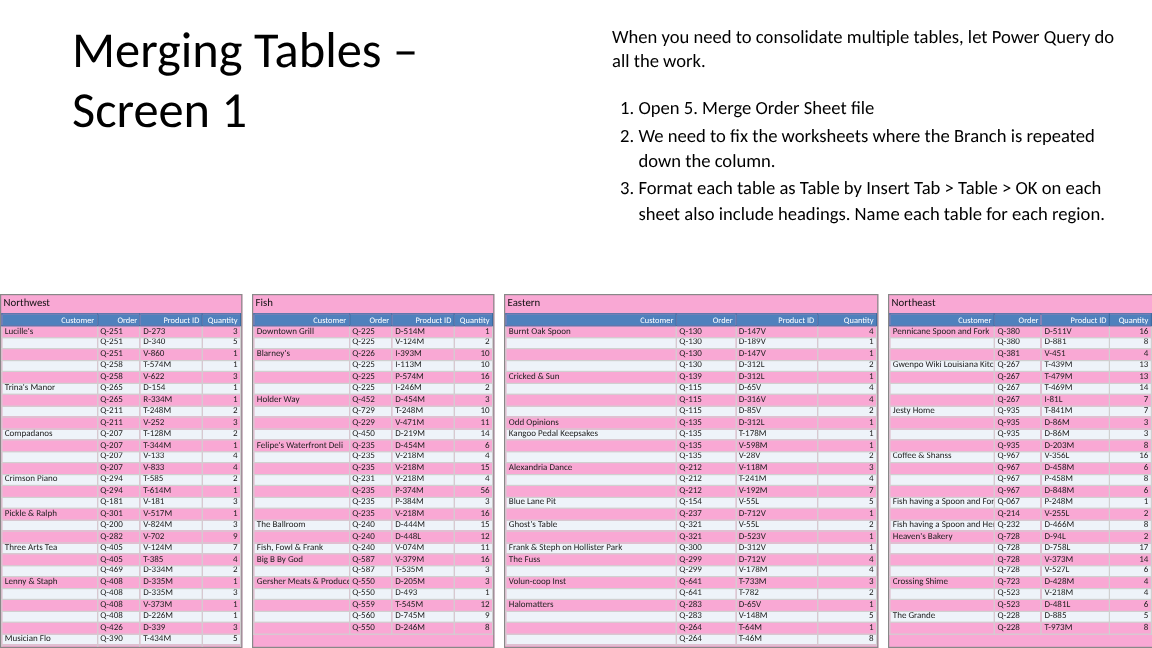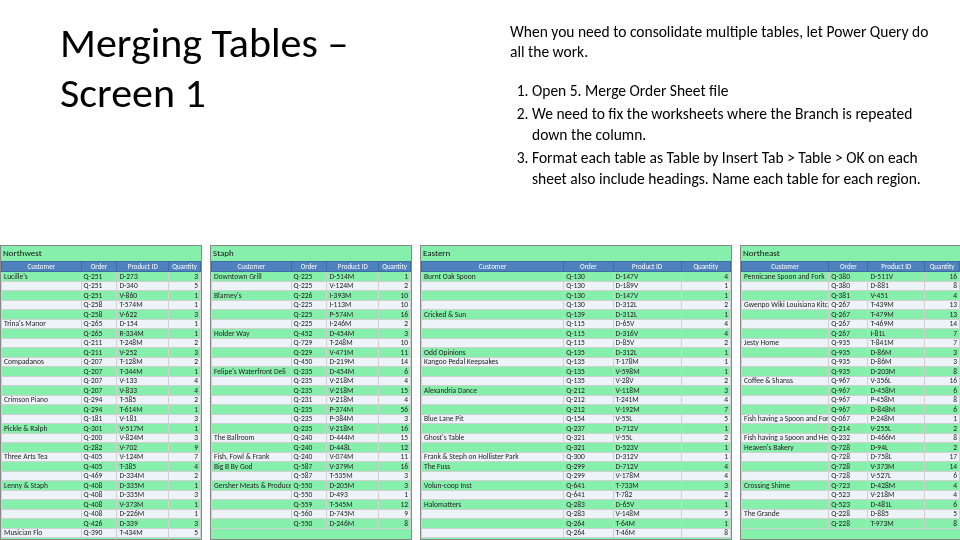--- a/index.html
+++ b/index.html
@@ -2,24 +2,24 @@
 <html><head>
 <meta charset="utf-8">
 <style>
 html,body{margin:0;padding:0;width:960px;height:540px;background:#fff;font-family:"Calibri","Segoe UI",sans-serif;color:#000;overflow:hidden}
 .slide{position:relative;width:920px;height:540px}
 .title{position:absolute;left:60px;top:18px;width:420px;font-size:42px;line-height:1.18;font-weight:400;font-family:"Calibri Light","Calibri",sans-serif}
 .body{position:absolute;left:510px;top:10px;width:430px;font-size:15.5px;line-height:1.32}
 .body p{margin:12px 0 10px}
 .body ol{margin:18px 0 0 22px;padding:0}
 .body li{margin-bottom:3px}
-.shot{position:absolute;top:245px;bottom:0;border:1px solid #888;background:#86efac;overflow:hidden}
+.shot{position:absolute;top:245px;bottom:0;border:1px solid #888;background:#f9a8d4;overflow:hidden}
 .shot-label{font-size:9px;padding:1px 2px 3px;color:#111}
 .mini{border-collapse:collapse;width:100%;table-layout:fixed;font-size:7.5px;line-height:1}
-.mini th{background:#4f81bd;color:#fff;font-weight:400;padding:1px 2px;border:1px solid #3b6ca3;text-align:center;font-size:7px;white-space:nowrap;overflow:hidden}
+.mini th{background:#4f81bd;color:#fff;font-weight:400;padding:1px 2px;border:1px solid #3b6ca3;text-align:right;font-size:7px;white-space:nowrap;overflow:hidden}
 .mini td{border:1px solid #d0d0d0;padding:0.5px 2px;white-space:nowrap;overflow:hidden;color:#222}
 .mini tr:nth-child(even) td{background:#eef3f9}
 .num{text-align:right}
 #shot0{left:0;width:200px}
 #shot1{left:210px;width:200px}
 #shot2{left:420px;width:310px}
 #shot3{left:740px;width:219px}
 </style>
 </head>
 <body>
@@ -229,21 +229,21 @@
           <tr>
             <td></td>
             <td>Q-390</td>
             <td>T-173</td>
             <td class="num">4</td>
           </tr>
         </tbody>
       </table>
     </div>
   <div class="shot" id="shot1">
-      <div class="shot-label">Staph</div>
+      <div class="shot-label">Fish</div>
       <table class="mini">
         <colgroup>
           <col style="width: 40%;">
           <col style="width: 18%;">
           <col style="width: 26%;">
           <col style="width: 16%;">
         </colgroup>
         <thead>
           <tr>
             <th>Customer</th>

